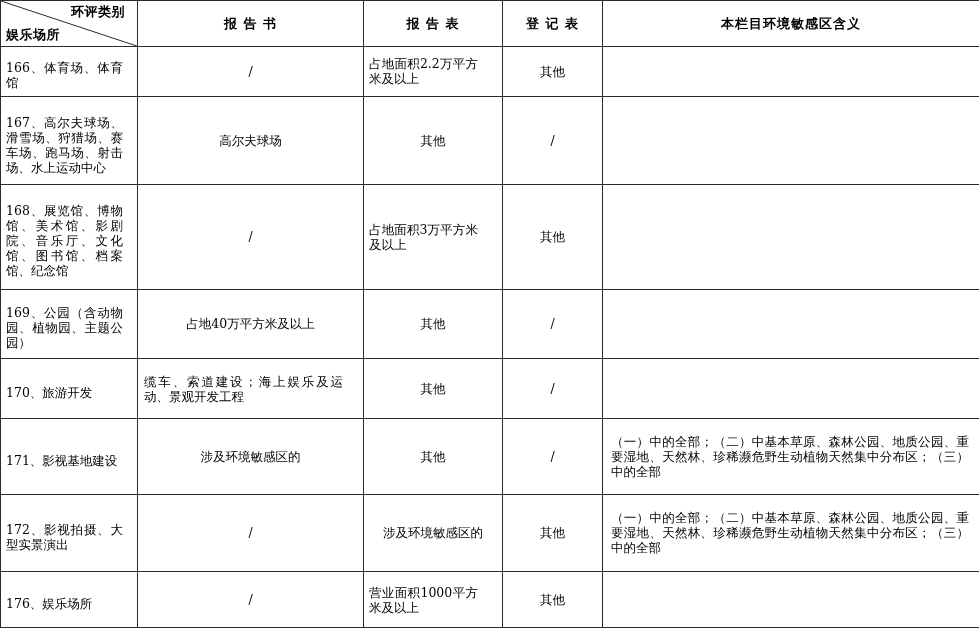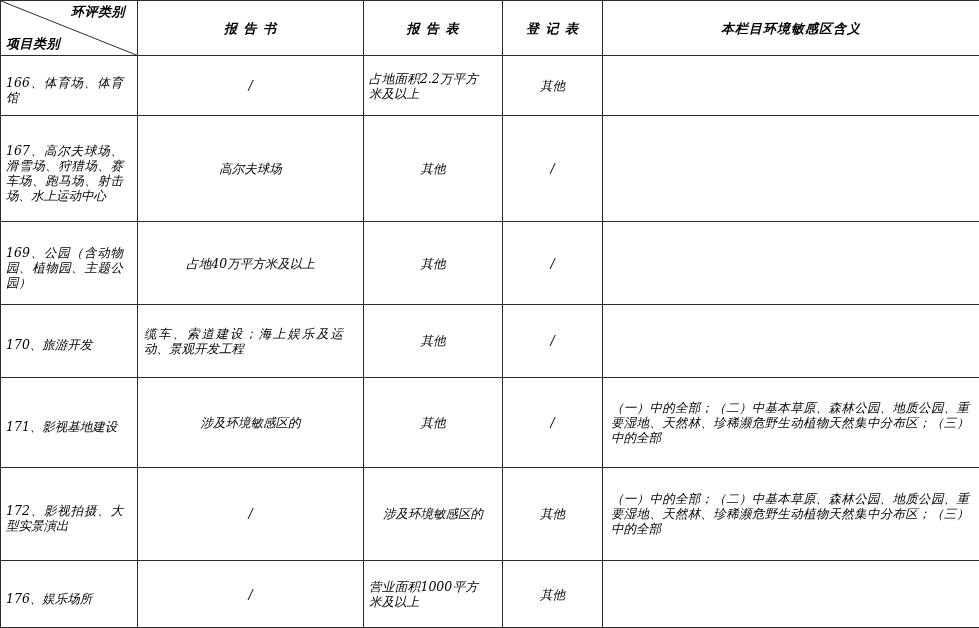--- a/index.html
+++ b/index.html
@@ -9,21 +9,20 @@
     background: #ffffff;
     color: #000000;
     font-family: "DejaVu Serif", "Liberation Serif", serif;
     overflow: hidden;
   }
   table.grid {
     border-collapse: collapse;
     table-layout: fixed;
     width: 979px;
     height: 628px;
-    font-style: italic;
   }
   .grid th, .grid td {
     border: 1px solid #2b2b2b;
     font-size: 12.5px;
     line-height: 15px;
     padding: 1px 4px;
     text-align: center;
     vertical-align: middle;
     overflow: hidden;
     word-break: break-all;
@@ -63,21 +62,21 @@
       <col style="width:377px">
     </colgroup>
 
     <tbody>
         <tr style="height:38px">
       <th class="corner">
         <svg viewBox="0 0 100 100" preserveAspectRatio="none">
           <line x1="0" y1="0" x2="100" y2="100" stroke="#2b2b2b" stroke-width="1" vector-effect="non-scaling-stroke"></line>
         </svg>
         <span class="corner-top">环评类别</span>
-        <span class="corner-bottom">项目类别</span>
+        <span class="corner-bottom">娱乐场所</span>
       </th>
       <th>报 告 书</th>
       <th>报 告 表</th>
       <th>登 记 表</th>
       <th>本栏目环境敏感区含义</th>
     </tr>
 
     <tr style="height:37px">
       <td class="cat">166、体育场、体育馆</td>
       <td>/</td>
@@ -87,20 +86,27 @@
     </tr>
 
     <tr style="height:73px">
       <td class="cat">167、高尔夫球场、滑雪场、狩猎场、赛车场、跑马场、射击场、水上运动中心</td>
       <td>高尔夫球场</td>
       <td>其他</td>
       <td>/</td>
       <td></td>
     </tr>
 
+    <tr style="height:83px">
+      <td class="cat">168、展览馆、博物馆、美术馆、影剧院、音乐厅、文化馆、图书馆、档案馆、纪念馆</td>
+      <td>/</td>
+      <td class="c3-left">占地面积3万平方米及以上</td>
+      <td>其他</td>
+      <td></td>
+    </tr>
 
     <tr style="height:57px">
       <td class="cat">169、公园（含动物园、植物园、主题公园）</td>
       <td>占地40万平方米及以上</td>
       <td>其他</td>
       <td>/</td>
       <td></td>
     </tr>
 
     <tr style="height:50px">

